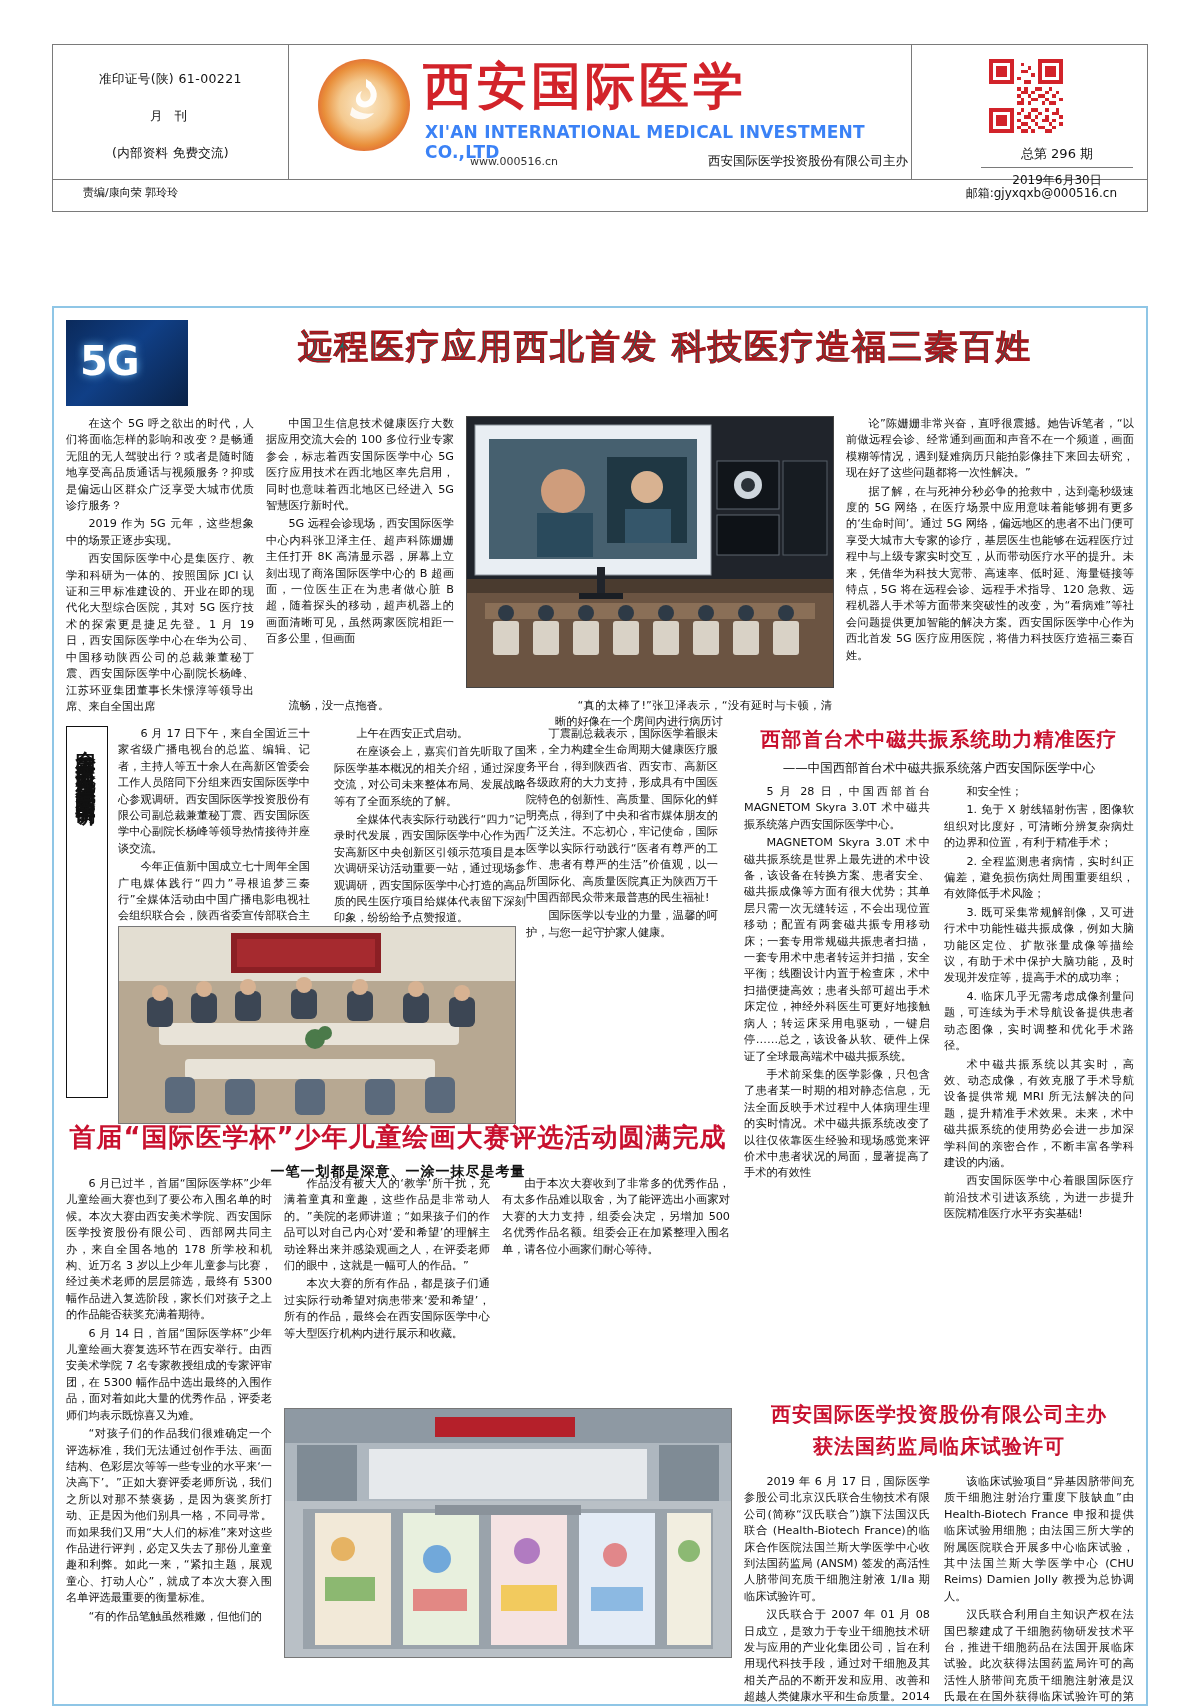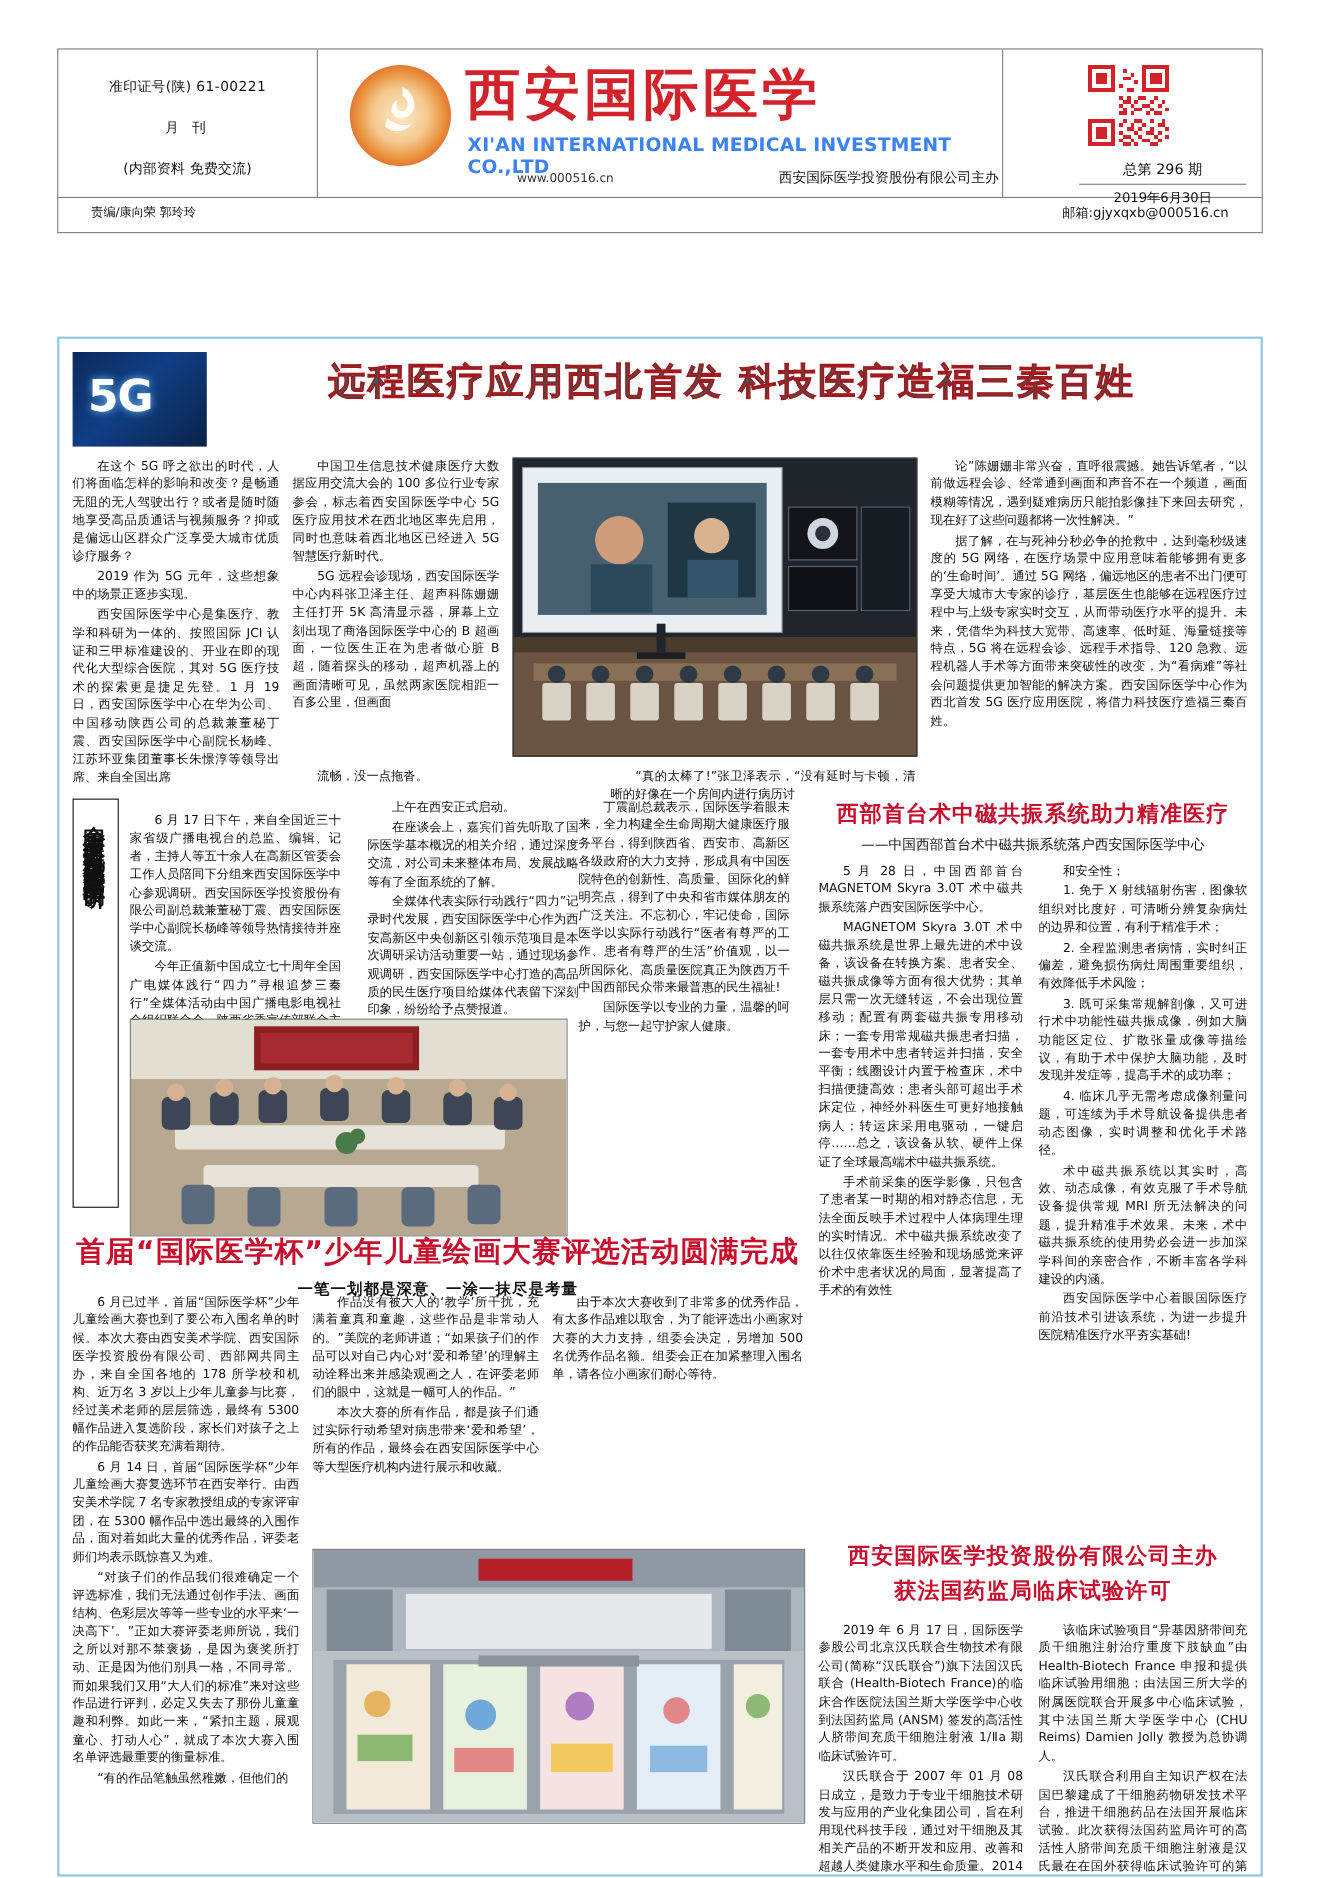--- a/index.html
+++ b/index.html
@@ -51,21 +51,21 @@
   .ts-c2{position:absolute;left:200px;top:0;width:188px;}
   .ts-photo{position:absolute;left:400px;top:0;width:366px;height:270px;background:#1b1b1f;overflow:hidden;border:1px solid #444;}
   .ts-c3{position:absolute;left:780px;top:0;width:288px;}
   .ts-c2-cont{position:absolute;left:200px;top:282px;width:566px;}
 
   
   .sec2{position:absolute;left:12px;top:418px;width:664px;}
   .vtitle{position:absolute;left:0;top:0;width:42px;height:372px;border:1px solid #111;box-sizing:border-box;
      writing-mode:vertical-rl;text-orientation:upright;font-size:20px;font-weight:bold;color:#111;
      letter-spacing:3px;padding:8px 2px;line-height:38px;}
-  .sec2-c1{position:absolute;left:52px;top:12px;width:192px;}
+  .sec2-c1{position:absolute;left:52px;top:0;width:192px;}
   .sec2-c2{position:absolute;left:268px;top:0;width:192px;}
   .sec2-photo{position:absolute;left:52px;top:200px;width:396px;height:196px;overflow:hidden;border:1px solid #777;}
   .sec2-c3{position:absolute;left:460px;top:0;width:192px;}
 
   
   .secmri{position:absolute;left:690px;top:418px;width:390px;}
   .mri-title{font-size:20px;font-weight:bold;color:#c8102e;text-align:center;letter-spacing:1px;}
   .mri-sub{font-size:12.5px;color:#111;text-align:center;margin-top:7px;}
   .mri-cols{position:absolute;left:0;top:58px;width:390px;}
   .mri-c1{position:absolute;left:0;top:0;width:186px;}
@@ -210,21 +210,21 @@
       <div class="ts-headline">远程医疗应用西北首发 科技医疗造福三秦百姓</div>
 
       <div class="ts-cols">
         <div class="ts-c1 col-txt">
           <p>在这个 5G 呼之欲出的时代，人们将面临怎样的影响和改变？是畅通无阻的无人驾驶出行？或者是随时随地享受高品质通话与视频服务？抑或是偏远山区群众广泛享受大城市优质诊疗服务？</p>
           <p>2019 作为 5G 元年，这些想象中的场景正逐步实现。</p>
           <p>西安国际医学中心是集医疗、教学和科研为一体的、按照国际 JCI 认证和三甲标准建设的、开业在即的现代化大型综合医院，其对 5G 医疗技术的探索更是捷足先登。1 月 19 日，西安国际医学中心在华为公司、中国移动陕西公司的总裁兼董秘丁震、西安国际医学中心副院长杨峰、江苏环亚集团董事长朱憬淳等领导出席、来自全国出席</p>
         </div>
         <div class="ts-c2 col-txt">
           <p>中国卫生信息技术健康医疗大数据应用交流大会的 100 多位行业专家参会，标志着西安国际医学中心 5G 医疗应用技术在西北地区率先启用，同时也意味着西北地区已经进入 5G 智慧医疗新时代。</p>
-          <p>5G 远程会诊现场，西安国际医学中心内科张卫泽主任、超声科陈姗姗主任打开 5K 高清显示器，屏幕上立刻出现了商洛国际医学中心的 B 超画面，一位医生正在为患者做心脏 B 超，随着探头的移动，超声机器上的画面清晰可见，虽然两家医院相距一百多公里，但画面</p>
+          <p>5G 远程会诊现场，西安国际医学中心内科张卫泽主任、超声科陈姗姗主任打开 8K 高清显示器，屏幕上立刻出现了商洛国际医学中心的 B 超画面，一位医生正在为患者做心脏 B 超，随着探头的移动，超声机器上的画面清晰可见，虽然两家医院相距一百多公里，但画面</p>
         </div>
 
         <div class="ts-photo">
           <svg width="366" height="270" viewBox="0 0 366 270">
             <rect width="366" height="270" fill="#20242b"></rect>
             <rect x="8" y="8" width="236" height="150" fill="#e9eef3" stroke="#8b939c"></rect>
             <rect x="22" y="22" width="208" height="120" fill="#46606f"></rect>
             <circle cx="96" cy="74" r="22" fill="#cf9d7c"></circle>
             <rect x="70" y="96" width="56" height="44" fill="#2a4a5c"></rect>
             <rect x="140" y="40" width="80" height="86" fill="#1f3743"></rect>

